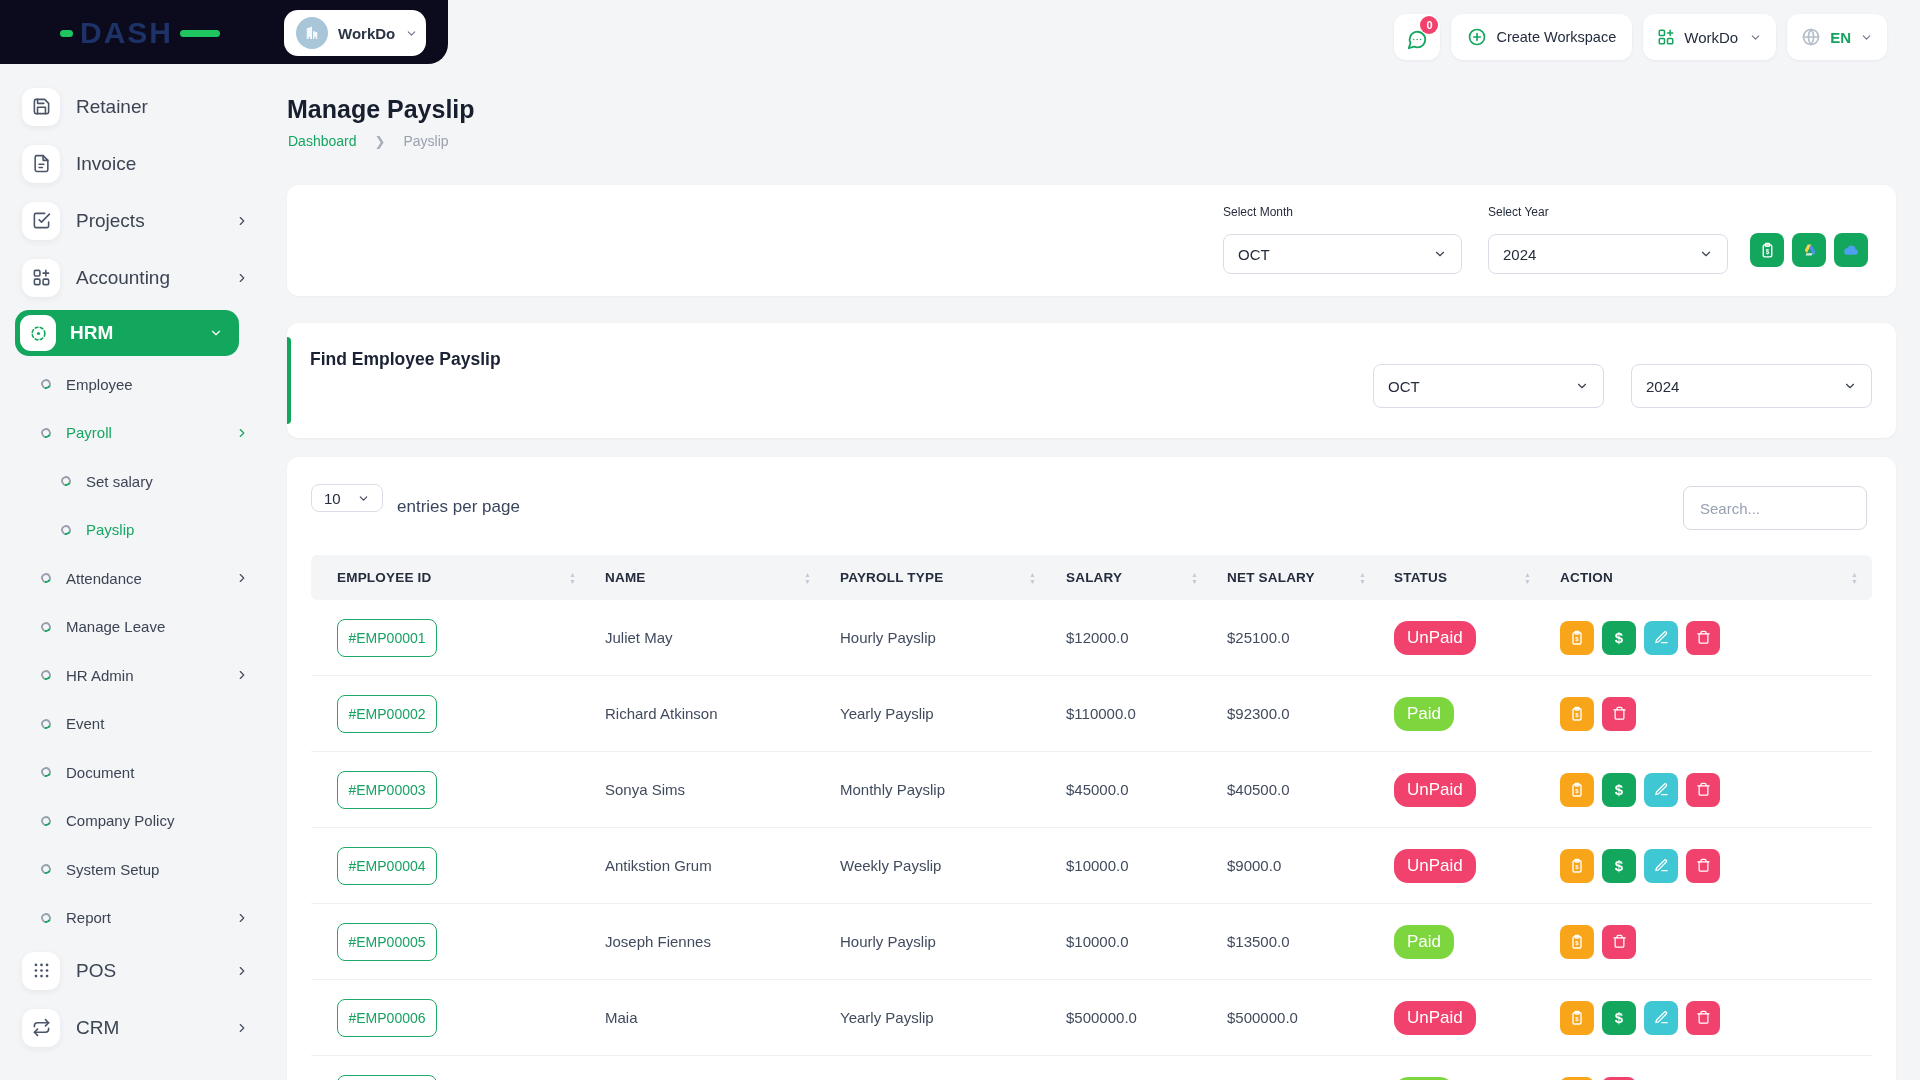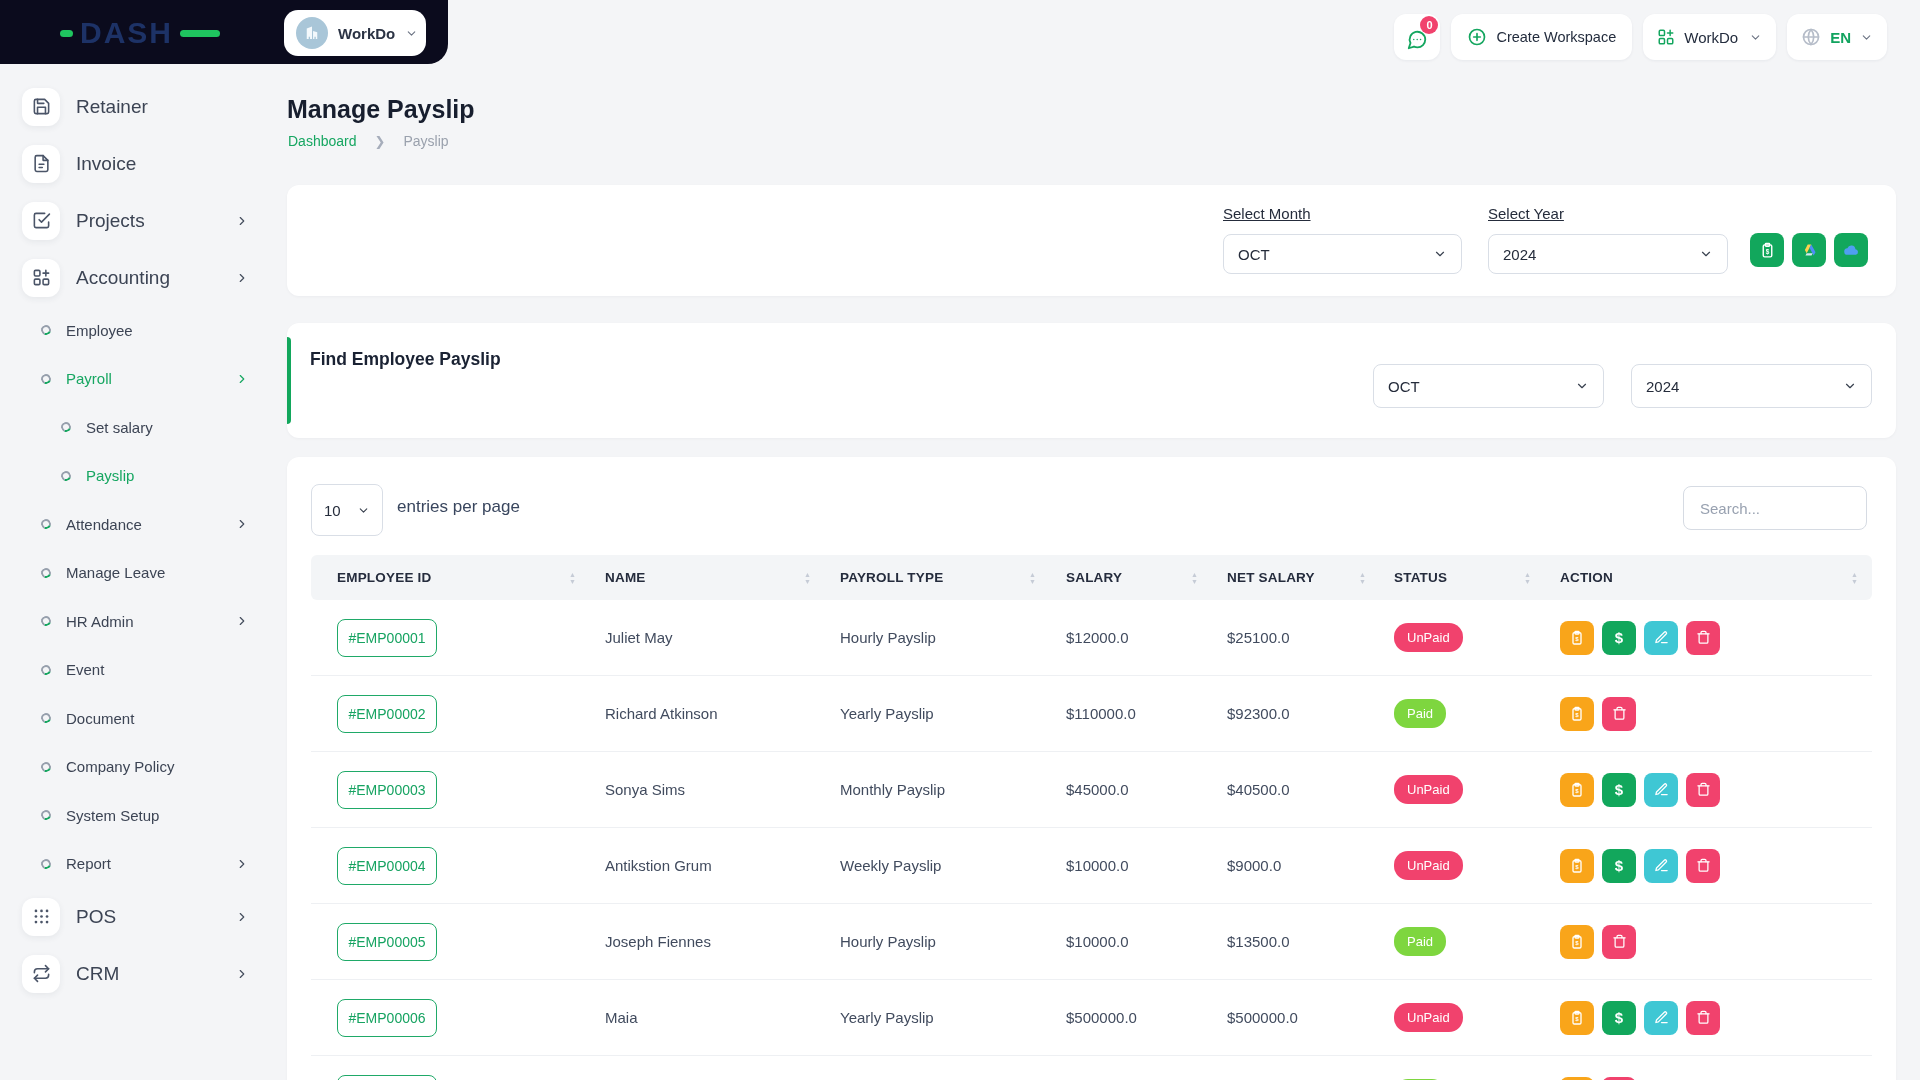--- a/index.html
+++ b/index.html
@@ -64,36 +64,36 @@
   .bc-sep{color:#a6adbb;font-size:13px;}
   .bc-cur{color:#9aa1ad;}
 
   
   .card{position:absolute;left:287px;width:1609px;background:#fff;border-radius:12px;
         box-shadow:0 1px 3px rgba(25,35,60,.04);}
   .card1{top:185px;height:111px;}
   .card2{top:323px;height:115px;}
   .card3{top:457px;height:623px;border-bottom-left-radius:0;border-bottom-right-radius:0;overflow:hidden;}
 
-  .f-label{position:absolute;font-size:15px;color:#252c3b;font-weight:500;text-decoration:underline;}
+  .f-label{position:absolute;font-size:12px;color:#252c3b;font-weight:500;}
   .select{background:#fff;border:1px solid #d9dee6;border-radius:8px;display:flex;align-items:center;
           justify-content:space-between;padding:3px 14px;font-size:15px;color:#252c3b;box-sizing:border-box;cursor:pointer;}
   .select .chev{color:#39414f;}
   .sq-btn{width:34px;height:34px;border-radius:8px;display:flex;align-items:center;justify-content:center;
           color:#fff;cursor:pointer;border:none;padding:0;}
   .bg-green{background:#12a75c;}
   .bg-orange{background:#f9a51a;}
   .bg-teal{background:#3fc7d4;}
   .bg-pink{background:#f1426d;}
   .f-actions{position:absolute;right:28px;top:48px;display:flex;gap:8px;}
 
   .accent{position:absolute;left:0;top:14px;width:4px;height:87px;background:#12a75c;border-radius:0 4px 4px 0;}
   .find-title{position:absolute;left:23px;top:26px;font-size:17.5px;font-weight:700;color:#1a2233;}
 
-  .entries-select{position:absolute;left:24px;top:27px;width:72px;height:52px;gap:14px;padding:0 12px;align-items:center;}
+  .entries-select{position:absolute;left:24px;top:27px;width:72px;height:28px;gap:14px;padding:0 12px;align-items:center;}
   .entries-label{position:absolute;left:110px;top:40px;font-size:17px;color:#39465e;}
   .search{position:absolute;right:29px;top:29px;width:184px;height:44px;border:1px solid #d6dbe3;border-radius:8px;
           padding:0 16px;font-size:15px;color:#3c4454;box-sizing:border-box;outline:none;
           font-family:"Liberation Sans","DejaVu Sans",sans-serif;}
   .search::placeholder{color:#98a1b0;}
 
   
   .tbl-wrap{position:absolute;left:24px;right:24px;top:98px;}
   table{width:100%;border-collapse:collapse;table-layout:fixed;}
   thead th{height:43px;background:#f3f5f7;font-size:13.5px;font-weight:700;color:#252c3d;
@@ -101,21 +101,21 @@
   thead th:first-child{border-radius:6px 0 0 6px;}
   thead th:last-child{border-radius:0 6px 6px 0;}
   .sort{position:absolute;right:14px;top:50%;transform:translateY(-50%);display:flex;flex-direction:column;
         color:#c5cbd6;font-size:7px;line-height:7px;letter-spacing:0;}
   .c1{padding-left:26px;} .c2{padding-left:15px;} .c3{padding-left:15px;}
   .c4{padding-left:16px;} .c5{padding-left:15px;} .c6{padding-left:14px;} .c7{padding-left:15px;}
   tbody td{height:73px;border-top:1px solid #eef0f3;font-size:15px;color:#414b5e;}
   tbody tr:first-child td{border-top:none;}
   .emp-badge{display:inline-block;border:1px solid #1fa968;color:#16a361;border-radius:8px;
              padding:10px 0;width:98px;text-align:center;font-size:14px;background:#fff;cursor:pointer;}
-  .badge{display:inline-block;border-radius:14px;padding:7px 13px;font-size:13px;color:#fff;}
+  .badge{display:inline-block;border-radius:14px;padding:7px 13px;font-size:17px;color:#fff;}
   .badge.unpaid{background:#f1426d;}
   .badge.paid{background:#7ed63f;}
   .acts{display:flex;gap:8px;}
   .dollar{font-size:15px;font-weight:700;color:#fff;line-height:1;}
 </style>
 </head>
 <body>
 
 <div class="dark-corner">
   <div class="logo">
@@ -234,20 +234,34 @@
         </svg>
       </span>
     <span class="s-label">Accounting</span>
     <span class="s-chev">
         <svg class="stk" width="14" height="14" viewBox="0 0 24 24">
           <path d="m9 6 6 6-6 6"></path>
         </svg>
       </span>
   </div>
 
+  <div class="hrm-pill">
+    <span class="s-ico">
+        <svg class="stk" width="19" height="19" viewBox="0 0 24 24">
+          <circle cx="12" cy="12" r="8" stroke-dasharray="3.5 3"></circle>
+          <circle cx="12" cy="12" r="2" fill="currentColor" stroke="none"></circle>
+        </svg>
+      </span>
+    <span class="s-label">HRM</span>
+    <span class="s-chev">
+        <svg class="stk" width="14" height="14" viewBox="0 0 24 24">
+          <path d="m6 9 6 6 6-6"></path>
+        </svg>
+      </span>
+  </div>
 
   <div class="s-sub">
     <span class="ring"></span>
     <span class="s-label">Employee</span>
   </div>
 
   <div class="s-sub green">
     <span class="ring"></span>
     <span class="s-label">Payroll</span>
     <span class="s-chev">

